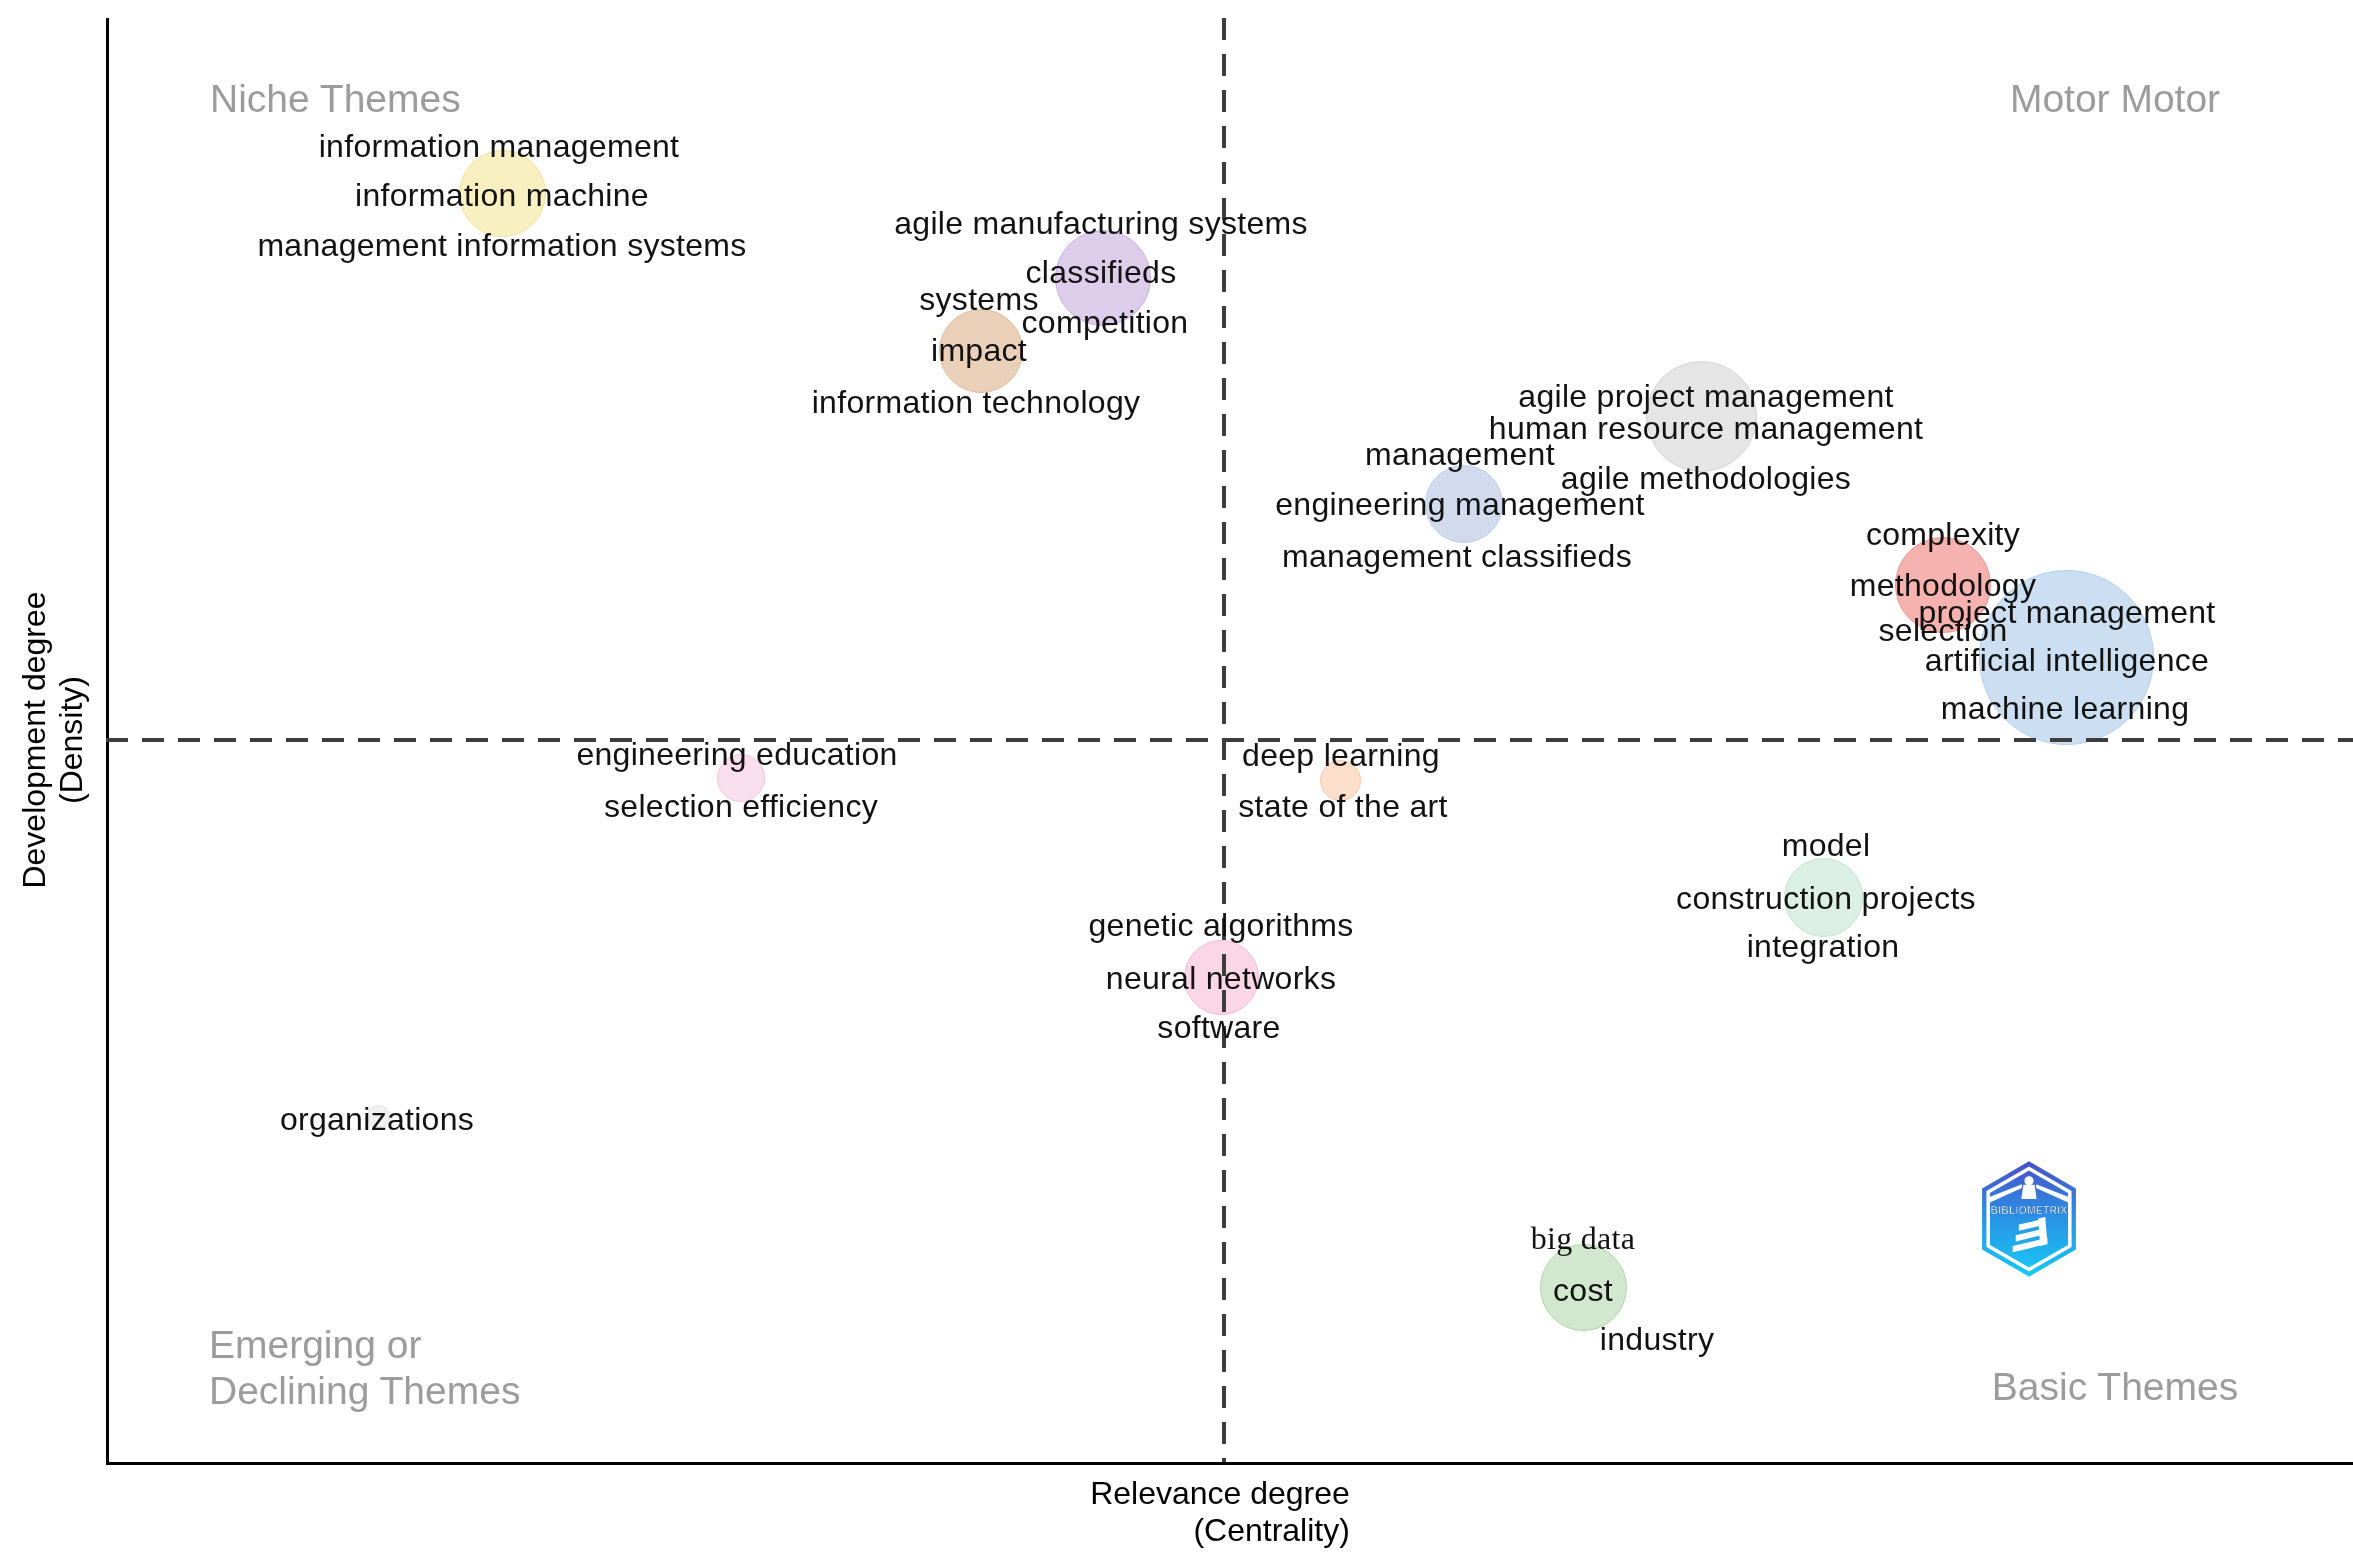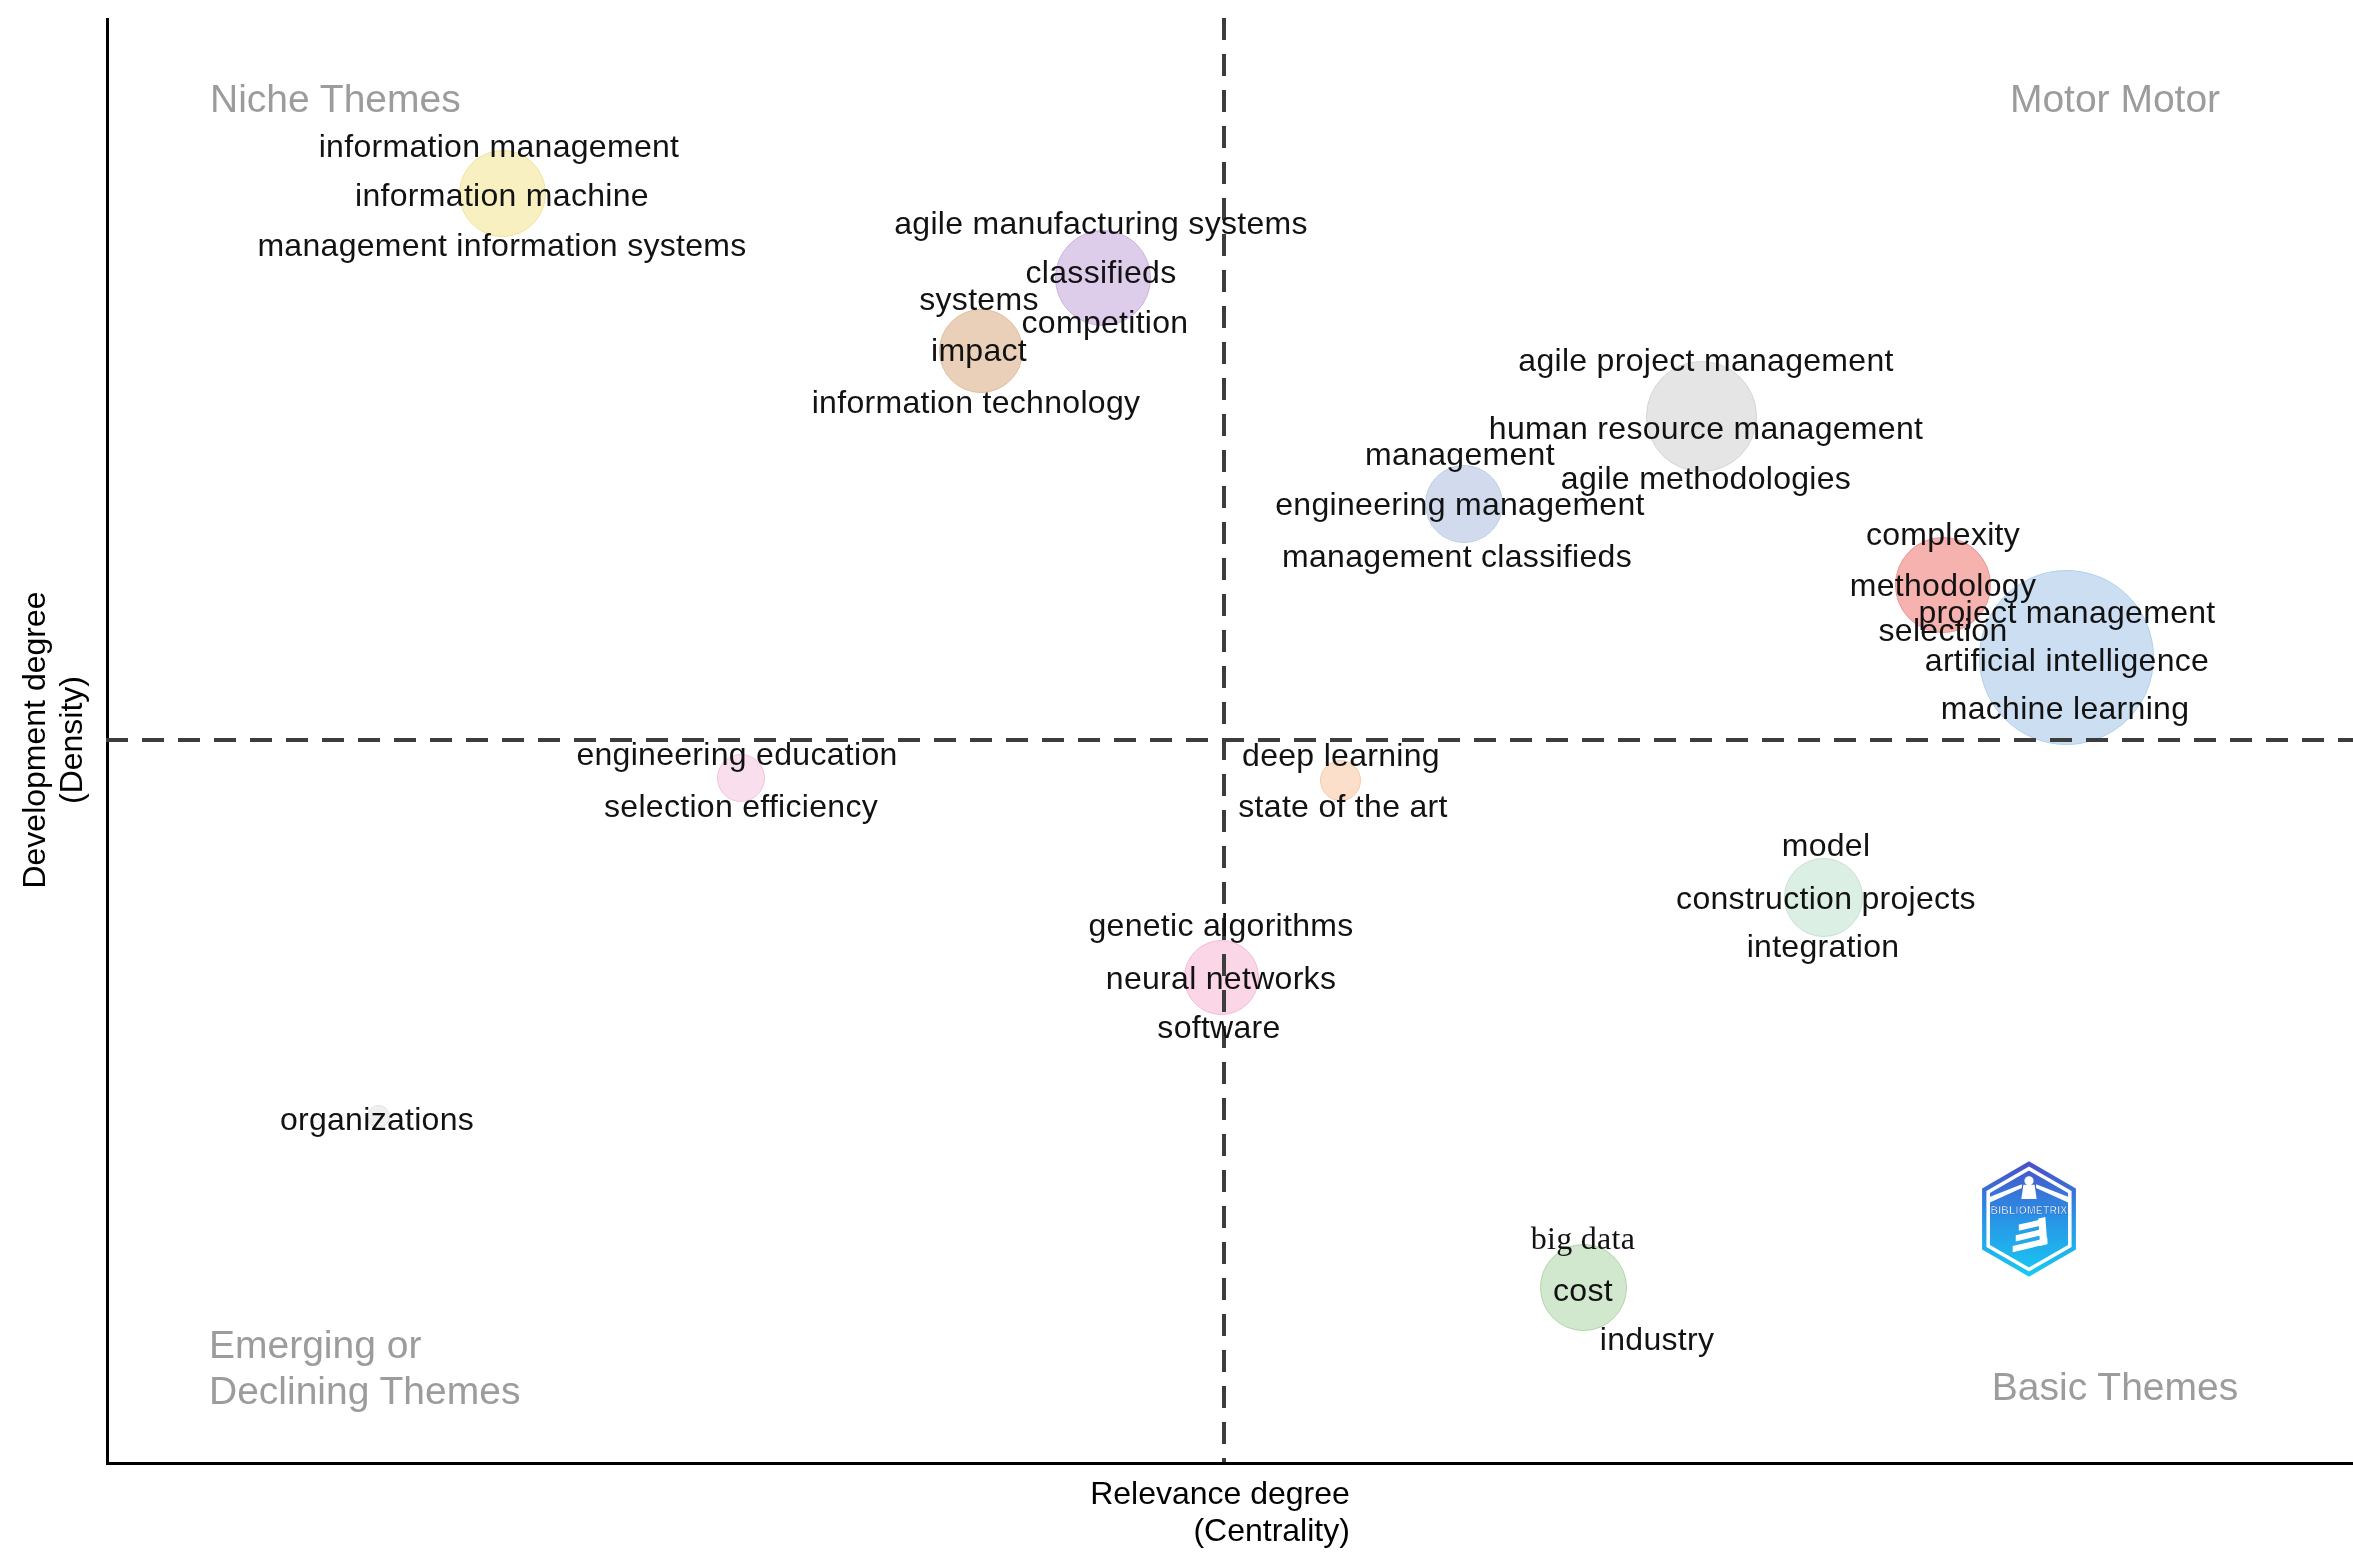--- a/index.html
+++ b/index.html
@@ -43,21 +43,21 @@
       <div class="word" style="left: 502px; top: 245px;">management information systems</div>
       <div class="bubble" style="left: 1055px; top: 230px; width: 96px; height: 96px; background: rgb(220, 201, 233); border-color: rgb(201, 169, 219); opacity: 0.92;"></div>
       <div class="word" style="left: 1101px; top: 223px;">agile manufacturing systems</div>
       <div class="word" style="left: 1101px; top: 272px;">classifieds</div>
       <div class="word" style="left: 1105px; top: 322px;">competition</div>
       <div class="bubble" style="left: 939px; top: 309px; width: 84px; height: 84px; background: rgb(233, 205, 180); border-color: rgb(220, 182, 145); opacity: 0.92;"></div>
       <div class="word" style="left: 979px; top: 299px;">systems</div>
       <div class="word" style="left: 979px; top: 350px;">impact</div>
       <div class="word" style="left: 976px; top: 402px;">information technology</div>
       <div class="bubble" style="left: 1646px; top: 361px; width: 111px; height: 111px; background: rgb(227, 227, 227); border-color: rgb(209, 209, 209); opacity: 0.92;"></div>
-      <div class="word" style="left: 1706px; top: 360px;">agile project management</div>
+      <div class="word" style="left: 1706px; top: 396px;">agile project management</div>
       <div class="word" style="left: 1706px; top: 428px;">human resource management</div>
       <div class="word" style="left: 1706px; top: 478px;">agile methodologies</div>
       <div class="bubble" style="left: 1425px; top: 465px; width: 78px; height: 78px; background: rgb(207, 217, 237); border-color: rgb(185, 199, 227); opacity: 0.92;"></div>
       <div class="word" style="left: 1460px; top: 454px;">management</div>
       <div class="word" style="left: 1460px; top: 504px;">engineering management</div>
       <div class="word" style="left: 1457px; top: 556px;">management classifieds</div>
       <div class="bubble" style="left: 1895px; top: 537px; width: 96px; height: 96px; background: rgb(245, 172, 169); border-color: rgb(236, 139, 136); opacity: 0.92;"></div>
       <div class="word" style="left: 1943px; top: 534px;">complexity</div>
       <div class="word" style="left: 1943px; top: 585px;">methodology</div>
       <div class="word" style="left: 1943px; top: 630px;">selection</div>

